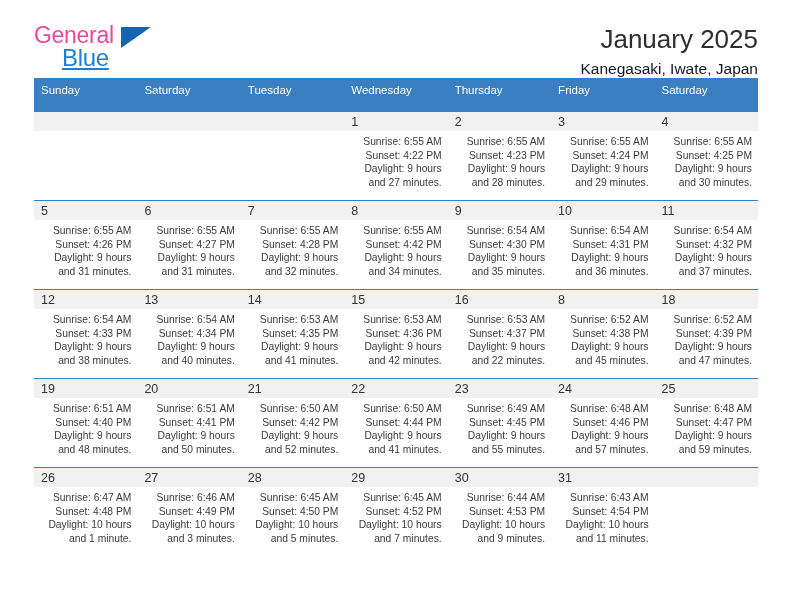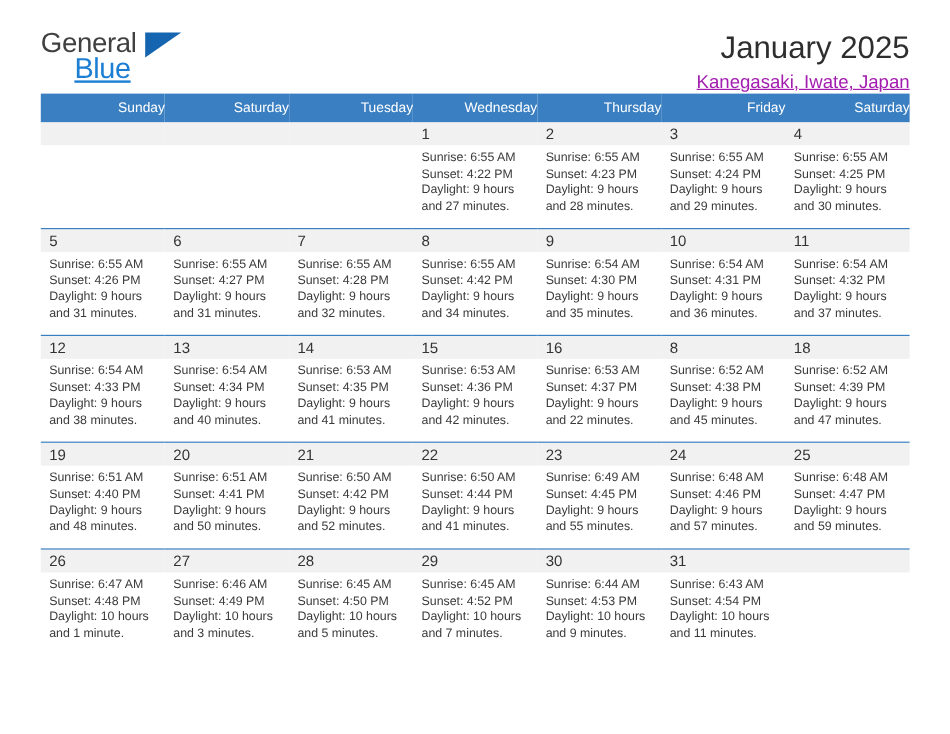--- a/index.html
+++ b/index.html
@@ -39,21 +39,21 @@
     height: 46px;
     line-height: 1;
     user-select: none;
   }
   .logo-general {
     position: absolute;
     left: 0;
     top: 0;
     font-size: 23px;
     letter-spacing: -0.3px;
-    color: #404040;
+    color: #ec4899;
   }
   .logo-blue {
     position: absolute;
     left: 28px;
     top: 22px;
     font-size: 24px;
     letter-spacing: -0.3px;
     color: #1c7fd4;
     text-decoration: underline;
   }
@@ -73,41 +73,40 @@
   }
   .month-title {
     font-size: 26px;
     font-weight: normal;
     color: #2e2e2e;
     line-height: 1.05;
     letter-spacing: 0px;
   }
   .location-title {
     font-size: 15.5px;
-    color: #a21caf;
+    color: #0f172a;
     margin-top: 7px;
     line-height: 1.1;
-    text-decoration: underline;
   }
 
   
   .calendar {
     width: 724px;
     border-collapse: collapse;
     table-layout: fixed;
     margin-top: 6px;
   }
 
   .calendar th {
     background: #3a7fc1;
     color: #ffffff;
     font-size: 11.5px;
     font-weight: normal;
-    text-align: right;
-    padding: 6px 0 6px 7px;
+    text-align: left;
+    padding: 6px 0 16px 7px;
     border: none;
     height: 10px;
   }
 
   .calendar td {
     vertical-align: top;
     padding: 0;
     border: none;
     width: 103.42px;
     height: 88px;
@@ -133,20 +132,21 @@
   }
   .cell.empty .daynum-band {
     background: #f1f1f1;
   }
 
   .details {
     padding: 4px 6px 0 7px;
     font-size: 10.3px;
     line-height: 13.6px;
     color: #3a3a3a;
+    text-align: right;
   }
   .details div { white-space: nowrap; }
 </style>
 </head>
 <body>
 
 <div class="page">
 
   <div class="header">
 

